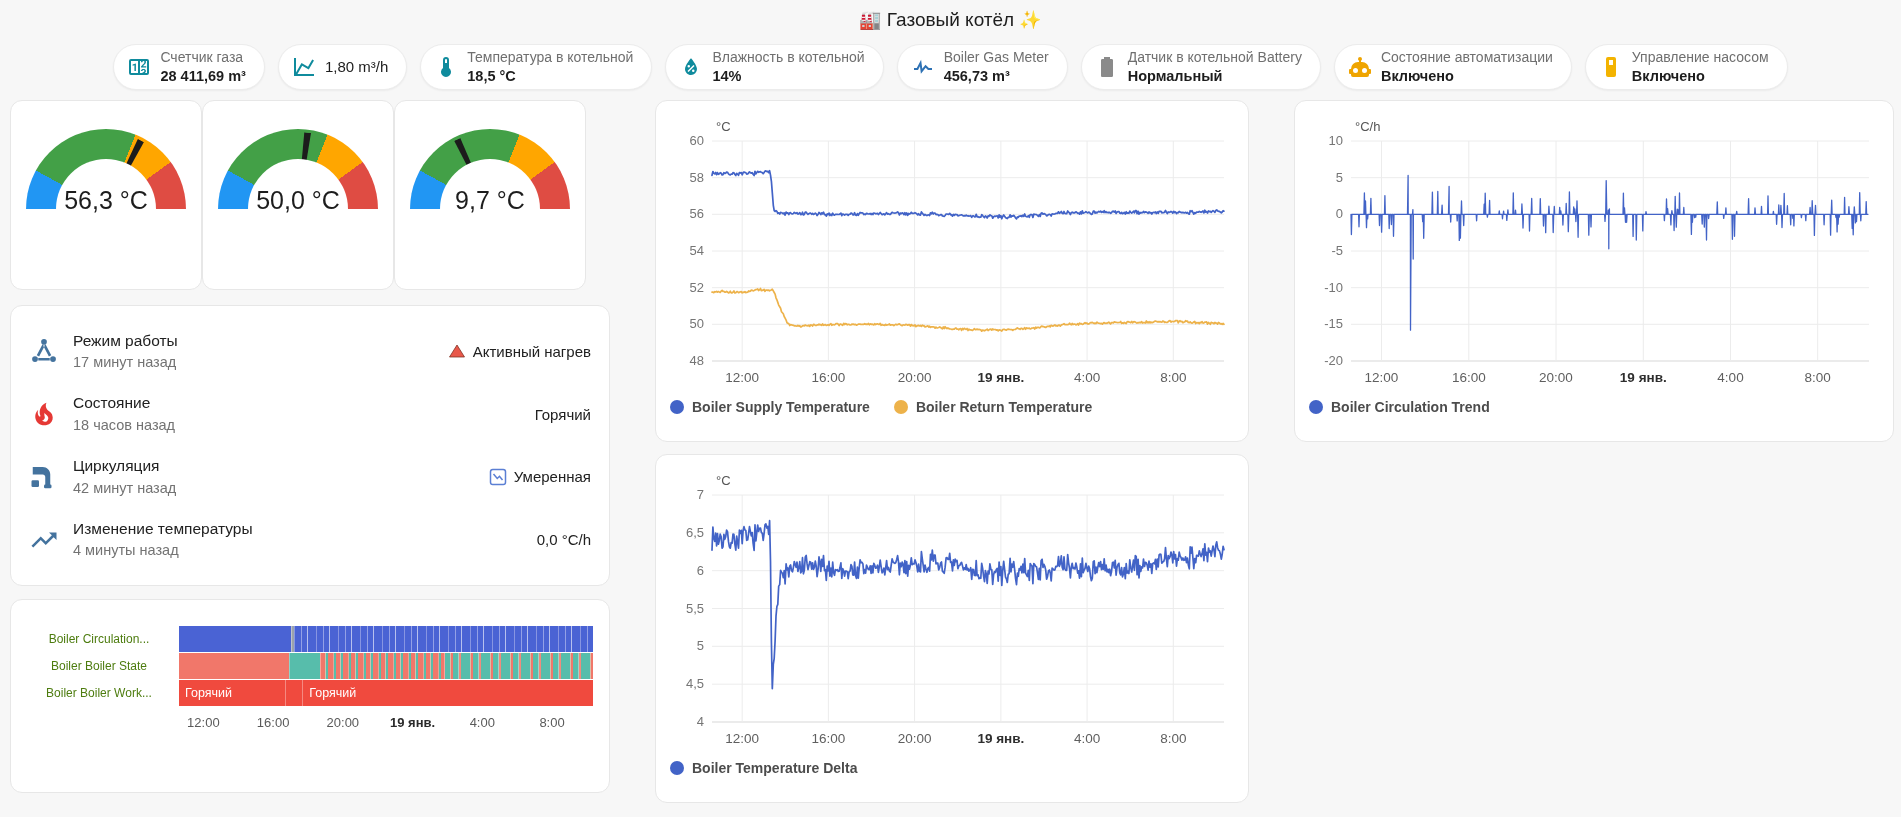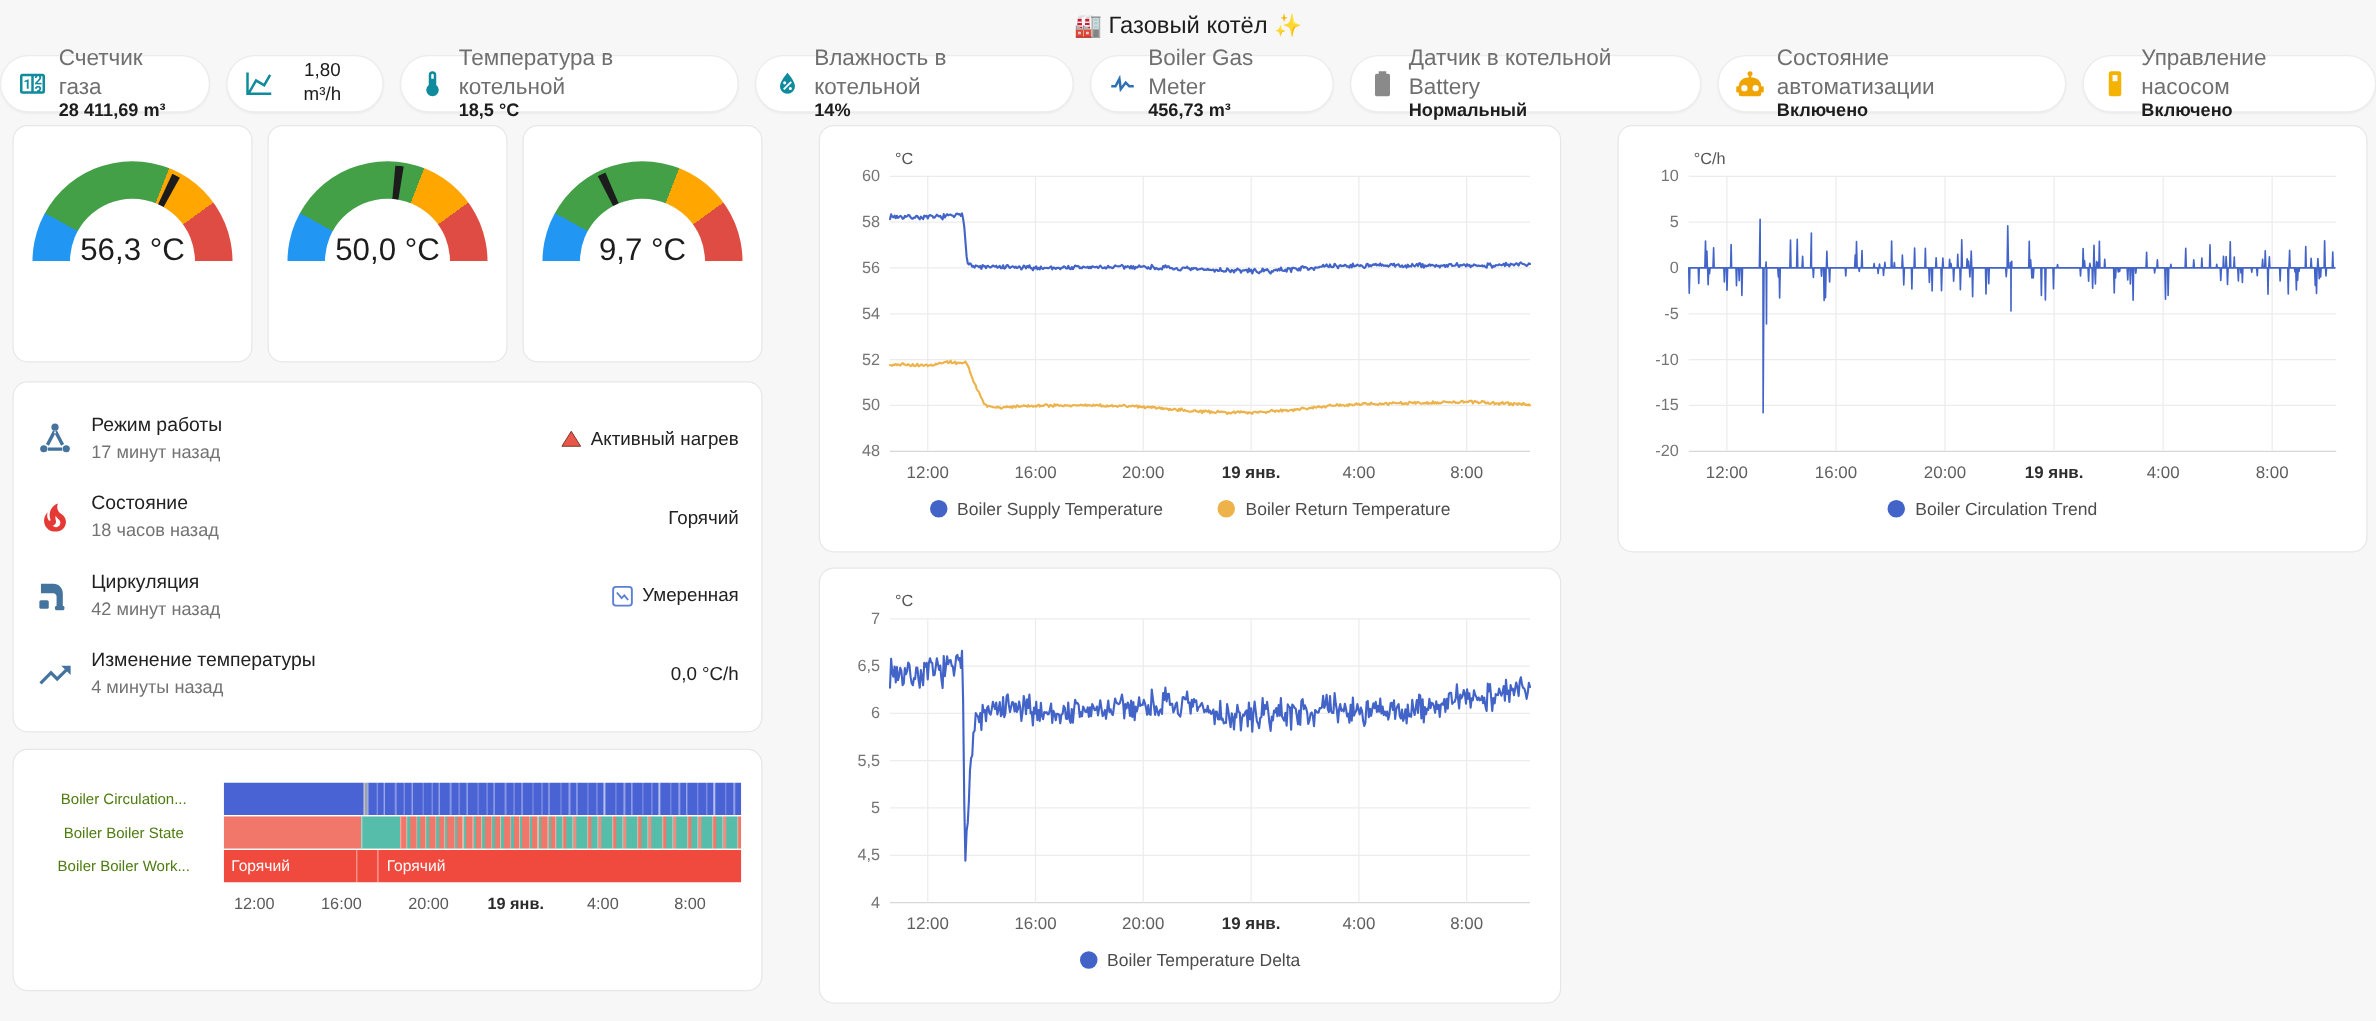--- a/index.html
+++ b/index.html
@@ -16,34 +16,34 @@
 
   
   .chips { display:flex; justify-content:center; align-items:center; gap:13px; margin-top:7px; height:48px; }
   .chip {
     display:flex; align-items:center; background:#fff; border:1px solid #ececec;
     border-radius:24px; height:46px; padding:0 18px 0 13px;
     box-shadow:0 1px 2px rgba(0,0,0,.05); cursor:pointer;
   }
   .chip .c-icon { width:24px; height:24px; margin-right:9px; flex:0 0 auto; }
   .chip .c-texts { display:flex; flex-direction:column; justify-content:center; line-height:1.25; }
-  .chip .c-label { font-size:18px; color:#6f6f6f; }
+  .chip .c-label { font-size:14px; color:#6f6f6f; }
   .chip .c-value { font-size:14.5px; font-weight:700; color:#1d1d1d; }
   .chip .c-value.single { font-weight:400; font-size:15px;text-align:center; }
 
   
   .main { display:flex; gap:45px; padding:9px 0 0 10px; align-items:flex-start; }
   .col-left  { width:600px; flex:0 0 auto; }
   .col-mid   { width:594px; flex:0 0 auto; }
   .col-right { width:600px; flex:0 0 auto; }
 
   .card { background:#fff; border:1px solid #e7e7e7; border-radius:12px; }
 
   
-  .gauge-row { display:flex; gap:12px; }
+  .gauge-row { display:flex; }
   .gauge-card { width:192px; height:190px; padding:14px 10px 10px; text-align:center; cursor:pointer; }
   .gauge-wrap { position:relative; width:160px; height:80px; margin:14px auto 0; }
   .gauge-arc { position:absolute; inset:0; border-radius:160px 160px 0 0; }
   .gauge-needle {
     position:absolute; bottom:0; left:calc(50% - 6px); width:12px; height:77px;
     background:#1c1c1c; clip-path:polygon(22% 0,78% 0,56% 100%,44% 100%);
     transform-origin:50% 100%;
   }
   .gauge-inner {
     position:absolute; bottom:-50px; left:50%; transform:translateX(-50%);
@@ -85,21 +85,21 @@
   .seg-red    { background:#f04a3e; }
   .tl-axis { position:relative; height:22px; margin-top:6px; font-size:13px; color:#5a5a5a; }
   .tl-axis span { position:absolute; transform:translateX(-50%); top:3px; }
   .tl-axis span.bold { font-weight:700; color:#2b2b2b; }
 
   
   .chart-card { padding:14px 14px 8px; }
   .chart-card.mid-top { height:342px; }
   .chart-card.mid-bot { height:349px; margin-top:12px; }
   .chart-card.right-top { height:342px; }
-  .legend { display:flex; justify-content:center; align-items:center; gap:44px; margin-top:8px; }
+  .legend { display:flex; justify-content:flex-start; align-items:center; gap:24px; margin-top:8px;font-weight:bold; }
   .legend-item { display:flex; align-items:center; gap:8px; font-size:14px; color:#4c4c4c; cursor:pointer; }
   .legend-dot { width:14px; height:14px; border-radius:50%; }
   svg.chart { display:block; cursor:crosshair; }
 
   .mini-icon { display:inline-block; }
 </style>
 </head>
 <body>
 
 <div class="page">

